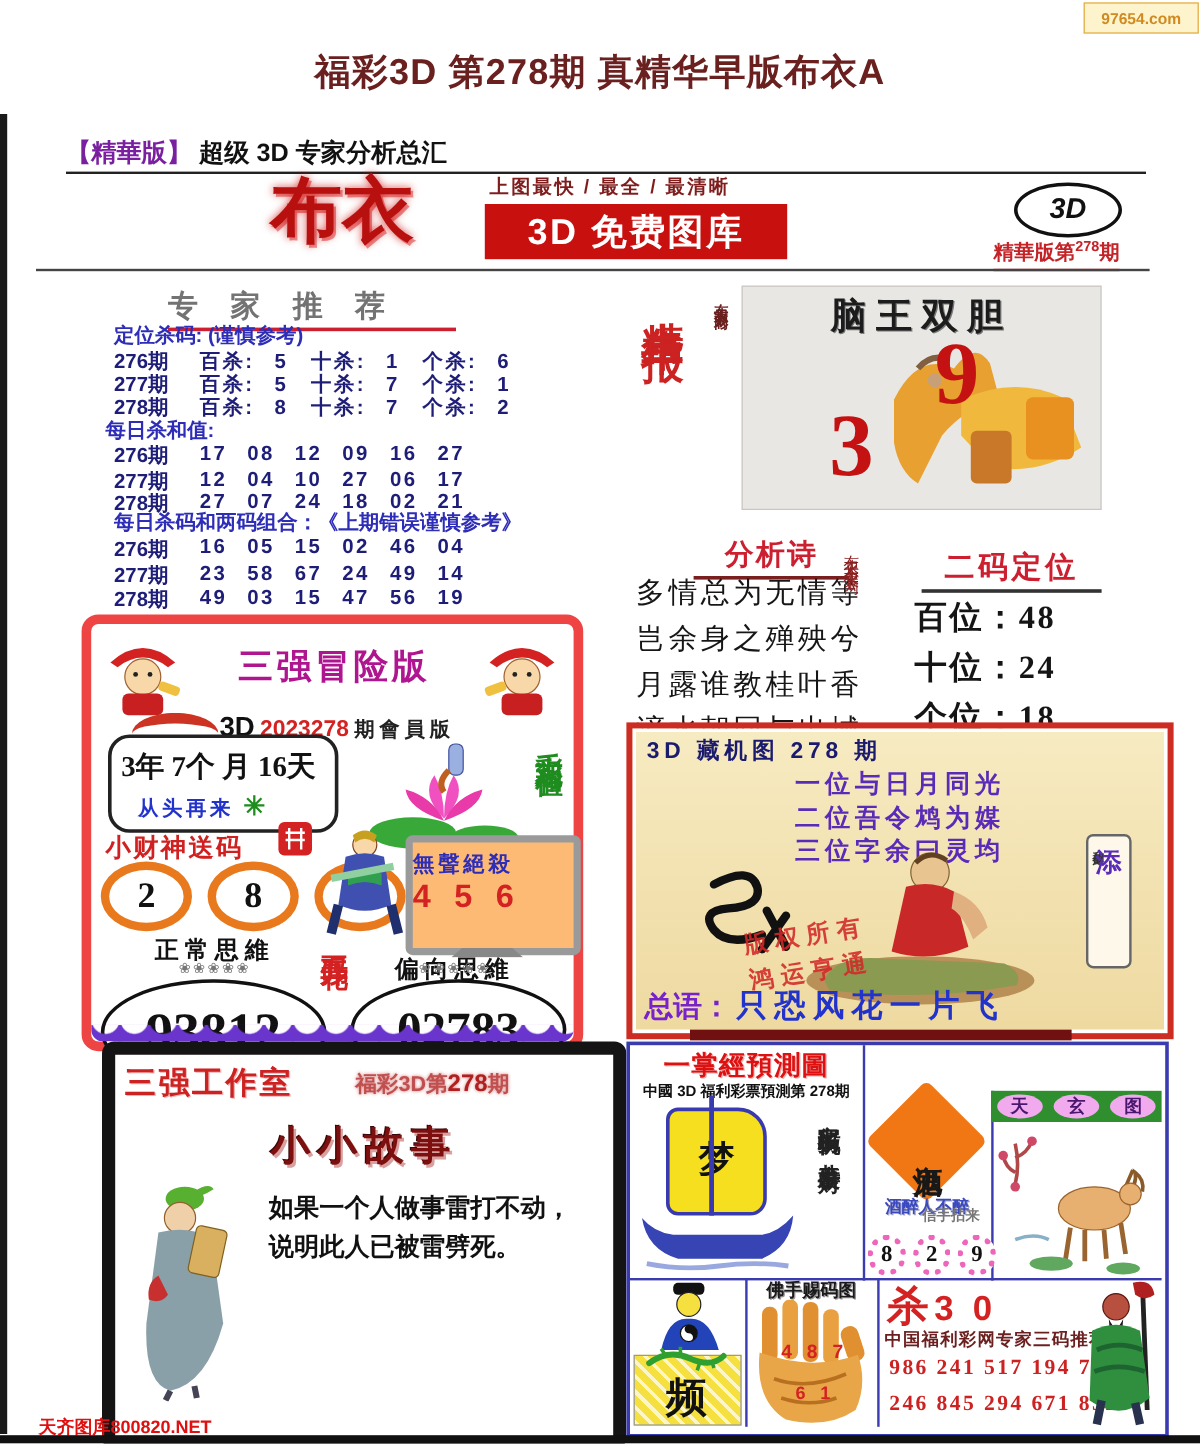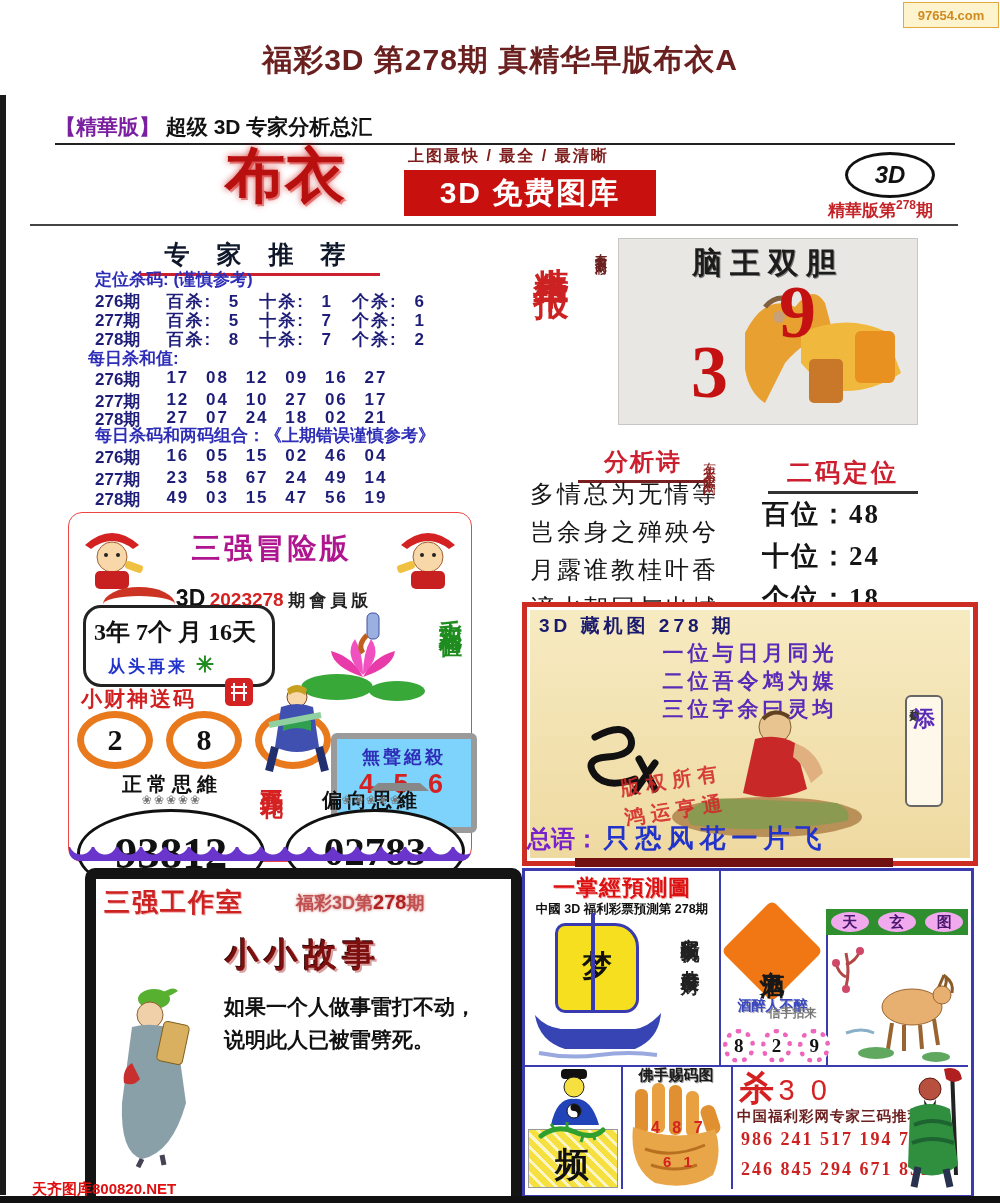--- a/index.html
+++ b/index.html
@@ -28,45 +28,45 @@
   .brand-banner{left:404px;top:170px;width:252px;height:46px;background:#c8100f;color:#fff;
     font-size:30px;font-weight:900;display:flex;align-items:center;justify-content:center;letter-spacing:2px;}
   .logo3d{left:845px;top:152px;width:84px;height:40px;border:3px solid #111;border-radius:50%;
     display:flex;align-items:center;justify-content:center;font-size:24px;font-weight:900;font-style:italic;}
   .issue-line{left:828px;top:198px;font-size:17px;font-weight:bold;color:#c42428;
     border-bottom:2px solid #c42428;padding-bottom:2px;}
   .issue-line sup{font-size:12px;}
   .rule2{left:30px;top:224px;width:928px;height:2px;background:#444;}
 
   
-  .exp-title{left:140px;top:238px;width:240px;text-align:center;font-size:25px;font-weight:900;
-    color:#0f172a;letter-spacing:10px;border-bottom:3px solid #cc1f2f;padding-bottom:2px;}
+  .exp-title{left:140px;top:238px;width:240px;font-size:25px;font-weight:900;
+    color:#737373;letter-spacing:10px;border-bottom:3px solid #cc1f2f;padding-bottom:2px;}
   .exp-h{color:#2d2db8;font-weight:900;font-size:17px;}
   .exp-row{font-weight:900;font-size:17px;color:#1e1e78;display:flex;gap:26px;}
   .exp-row .nums{letter-spacing:2px;word-spacing:10px;}
 
   
-  .sq-box{left:68px;top:512px;width:402px;height:348px;border:1px solid #ef4444;border-radius:14px;background:#fff;}
+  .sq-box{left:68px;top:512px;width:402px;height:348px;border:8px solid #ef4444;border-radius:14px;background:#fff;}
   .sq-title{left:95px;top:16px;width:215px;text-align:center;font-size:29px;font-weight:900;color:#b01590;letter-spacing:3px;}
   .sq-sub{left:70px;top:72px;width:270px;text-align:center;font-weight:900;}
   .sq-sub .s3d{font-size:23px;color:#111;}
   .sq-sub .sissue{font-size:19px;color:#d42222;}
   .sq-sub .srest{font-size:17px;color:#222;letter-spacing:4px;}
   .period-box{left:14px;top:92px;width:186px;height:76px;border:3px solid #222;border-radius:18px;background:#fff;}
   .period-text{left:8px;top:8px;font-size:24px;font-weight:bold;font-family:"Liberation Serif",serif;}
   .restart{left:22px;top:44px;font-size:17px;font-weight:900;color:#2233cc;letter-spacing:3px;}
   .star{color:#1f8c1f;font-size:22px;font-weight:bold;}
   .red-arc{left:34px;top:74px;width:72px;height:26px;border-top:9px solid #cc3322;border-radius:50%;}
   .sq-green{right:4px;top:88px;font-size:23px;font-weight:900;color:#1f8c1f;letter-spacing:4px;}
   .gift-label{left:12px;top:172px;font-size:21px;font-weight:900;color:#d02020;letter-spacing:2px;}
   .ovals{left:8px;top:198px;display:flex;gap:13px;}
   .oval{width:62px;height:44px;border:7px solid #e8791c;border-radius:50%;background:#fff;
     display:flex;align-items:center;justify-content:center;font-size:30px;font-weight:bold;
     font-family:"Liberation Serif",serif;}
-  .tv{left:262px;top:176px;width:134px;height:88px;border:6px solid #9a9a9a;border-radius:6px;background:#7dd3fc;text-align:center;margin-top:44px;}
+  .tv{left:262px;top:176px;width:134px;height:88px;border:6px solid #9a9a9a;border-radius:6px;background:#fdba74;}
   .tv-title{font-size:18px;font-weight:900;color:#2d2db8;letter-spacing:3px;margin-top:6px;}
   .tv-val{font-size:27px;font-weight:900;color:#d42222;letter-spacing:6px;}
   .tv-stand{left:300px;top:270px;width:60px;height:8px;background:#888;
     clip-path:polygon(15% 0,85% 0,100% 100%,0 100%);}
   .think-label{font-size:20px;font-weight:900;letter-spacing:5px;color:#111;text-align:center;}
   .flower-div{font-size:12px;color:#777;text-align:center;letter-spacing:2px;}
   .big-ellipse{border:3px solid #111;border-radius:50%;display:flex;align-items:center;justify-content:center;
     font-family:"Liberation Serif",serif;font-weight:bold;background:#fff;}
   .mid-vert{left:188px;top:258px;font-size:23px;font-weight:900;color:#d42222;letter-spacing:2px;}
   .sq-wave{left:0;bottom:0;width:100%;height:14px;
@@ -105,21 +105,21 @@
   .cj-box{left:522px;top:602px;width:446px;height:254px;border:5px solid #cc2c22;
     background:linear-gradient(180deg,#f7ebc2,#eed9a0);box-shadow:inset 0 0 0 3px #fff;}
   .cj-header{left:12px;top:6px;font-size:19px;font-weight:900;color:#1a1a6e;letter-spacing:4px;}
   .cj-line{width:100%;text-align:center;font-size:21px;font-weight:900;color:#5a2bb8;letter-spacing:4px;}
   .cj-sidebox{left:378px;top:88px;width:34px;height:108px;border:2px solid #666;border-radius:6px;
     background:#fdf8ea;text-align:center;}
   .cj-side-label{font-size:10px;font-weight:bold;color:#333;letter-spacing:1px;}
   .cj-side-char{font-size:22px;font-weight:900;color:#5a2bb8;}
   .cj-stamp{left:95px;top:158px;transform:rotate(-9deg);color:rgba(210,40,40,.88);
     font-family:"Liberation Serif",serif;font-weight:bold;font-size:20px;letter-spacing:6px;line-height:1.5;}
-  .cj-summary{left:0;bottom:5px;margin-top:28px;}
+  .cj-summary{left:10px;bottom:5px;margin-top:28px;}
   .cj-sum-label{font-size:24px;font-weight:900;color:#7722cc;}
   .cj-sum-text{font-size:26px;font-weight:900;color:#2233cc;letter-spacing:6px;}
   .divider-banner{left:575px;top:858px;width:318px;height:9px;background:#701010;}
 
   
   .pg-box{left:522px;top:868px;width:446px;height:324px;border:3px solid #3b3bb0;background:#fff;}
   .pg-cellA{left:0;top:0;width:194px;height:194px;border-right:2px solid #3b3bb0;border-bottom:2px solid #3b3bb0;}
   .pg-title{left:0;top:2px;width:100%;text-align:center;font-size:22px;font-weight:900;color:#dd1111;
     letter-spacing:1px;text-shadow:1px 1px 0 #f0b0b0;}
   .pg-sub{left:0;top:30px;width:100%;text-align:center;font-size:12.5px;font-weight:900;color:#111;}
@@ -144,21 +144,21 @@
   .pin-box{left:3px;top:64px;width:88px;height:57px;background:#f5e040;border:1px solid #999;
     background-image:repeating-linear-gradient(45deg,rgba(255,255,255,.7) 0 3px,rgba(255,255,255,0) 3px 9px);}
   .pin-char{left:26px;top:12px;font-size:34px;font-weight:900;color:#111;}
   .pg-cellE{left:96px;top:194px;width:110px;height:124px;border-right:2px solid #3b3bb0;}
   .hand-title{left:0;top:1px;width:100%;text-align:center;font-size:15px;font-weight:900;color:#1a1a1a;
     text-shadow:1px 1px 0 #999;}
   .hand-num{position:absolute;color:#d42222;font-weight:900;letter-spacing:4px;}
   .pg-cellF{left:206px;top:194px;width:237px;height:124px;}
   .kill-line{left:8px;top:0px;}
   .kill-char{font-size:35px;font-weight:900;color:#d42222;}
-  .kill-val{font-size:29px;font-weight:400;color:#d42222;letter-spacing:4px;}
+  .kill-val{font-size:29px;font-weight:700;color:#d42222;letter-spacing:4px;}
   .rec-header{left:6px;top:42px;font-size:14.5px;font-weight:bold;color:#6b1f1f;font-family:"Liberation Serif",serif;letter-spacing:1px;}
   .rec-row{font-size:18px;font-weight:900;color:#cc2222;font-family:"Liberation Serif",serif;letter-spacing:2px;}
 
   .footer-link{left:32px;top:1180px;font-size:15px;font-weight:900;color:#e01010;
     border-bottom:2px solid #e01010;padding-bottom:1px;}
 </style>
 </head>
 <body>
 
 <div>

